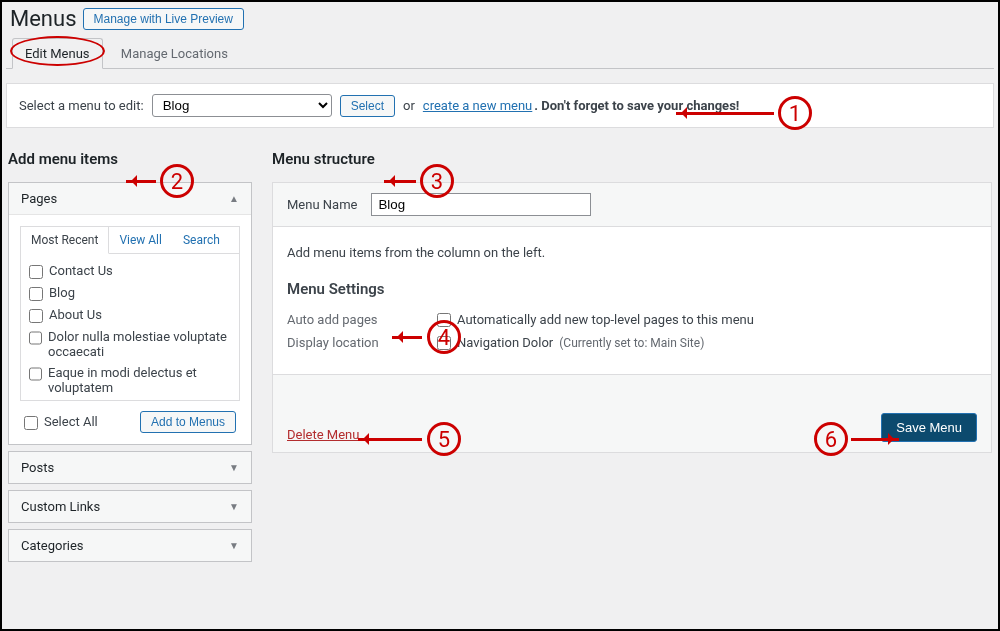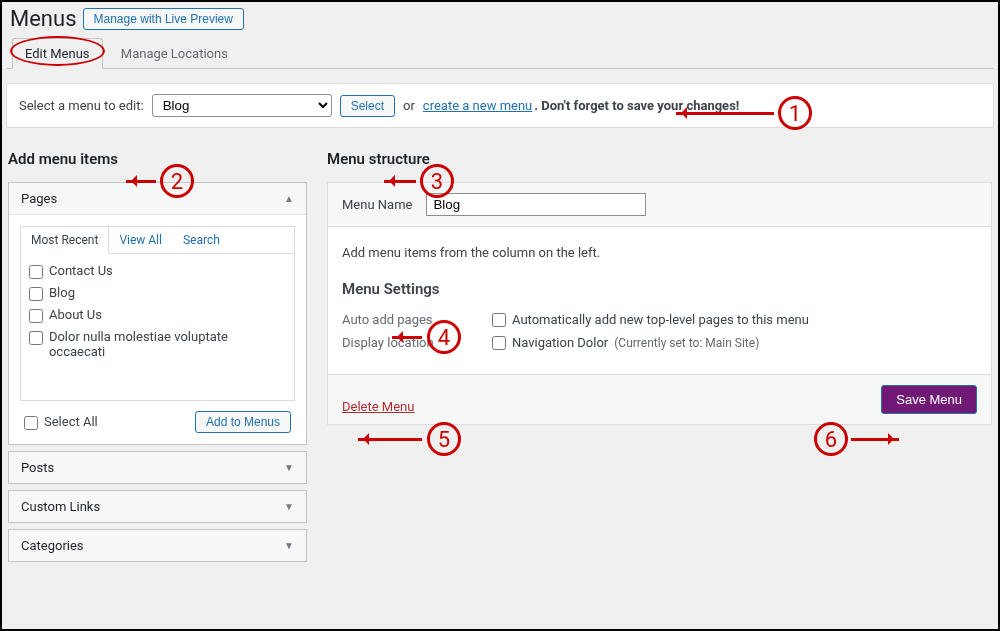--- a/index.html
+++ b/index.html
@@ -91,21 +91,21 @@
       color: #2271b1;
       padding: 3px 10px;
       font-size: 12px;
       border-radius: 3px;
       cursor: pointer;
     }
     .select-bar .or { color: #3c434a; }
     .select-bar a { color: #2271b1; text-decoration: underline; }
     
     .columns { display:flex; gap:20px; padding: 0 2px;}
-    .col-left { width: 299px; }
+    .col-left { width: 244px; }
     .col-right { flex: 1; }
     .section-heading {
       font-size: 15px;
       font-weight: 600;
       color: #1d2327;
       margin-bottom: 14px;
     }
     .metabox {
       border: 1px solid #c3c4c7;
       background: #fff;
@@ -160,21 +160,21 @@
     .menu-structure-top input { border:1px solid #8c8f94; padding:3px 6px; width:220px; background:#fff; }
     .menu-structure-body { padding: 18px 14px 20px 14px; font-size: 13px; color:#3c434a; }
     .menu-settings-heading { font-size:15px; font-weight:600; margin:20px 0 10px 0; }
     .setting-row { display:flex; align-items:center; gap:20px; padding:4px 0; font-size:13px; }
     .setting-label { width:130px; color:#646970; }
     .setting-row label { display:flex; align-items:center; gap:6px;}
     .setting-row input[type=checkbox]{ width:14px; height:14px; }
     .note { color:#646970; font-size:12px; }
     .menu-structure-footer { background:#f6f7f7; border-top:1px solid #dcdcde; padding:10px 14px; display:flex; justify-content:space-between; align-items:flex-end; }
     .delete-link { color:#b32d2e; text-decoration:underline; font-size:13px; cursor:pointer; }
-    .btn-primary { background:#701a75; border:1px solid #2271b1; color:#fff; padding:6px 14px; border-radius:3px; font-size:13px; cursor:pointer; }
+    .btn-primary { background:#0c4a6e; border:1px solid #2271b1; color:#fff; padding:6px 14px; border-radius:3px; font-size:13px; cursor:pointer;margin-top:28px; }
     
     
     .annot {
       position:absolute;
       width:34px; height:34px;
       border:3px solid #cc0000;
       border-radius:50%;
       color:#cc0000;
       font-size:22px;
       font-weight:400;
@@ -246,20 +246,24 @@
               <span>Blog</span>
             </label>
           <label class="chk-item">
               <input type="checkbox" style="">
               <span>About Us</span>
             </label>
           <label class="chk-item">
               <input type="checkbox" style="">
               <span>Dolor nulla molestiae voluptate occaecati</span>
             </label>
+          <label class="chk-item">
+              <input type="checkbox" style="">
+              <span>Eaque in modi delectus et voluptatem</span>
+            </label>
           <label class="chk-item"></label>
         </div>
         <div class="metabox-footer">
           <label class="chk-item">
               <input type="checkbox" style="">
               <span>Select All</span>
             </label>
           <button class="btn-secondary">Add to Menus</button>
         </div>
       </div>

